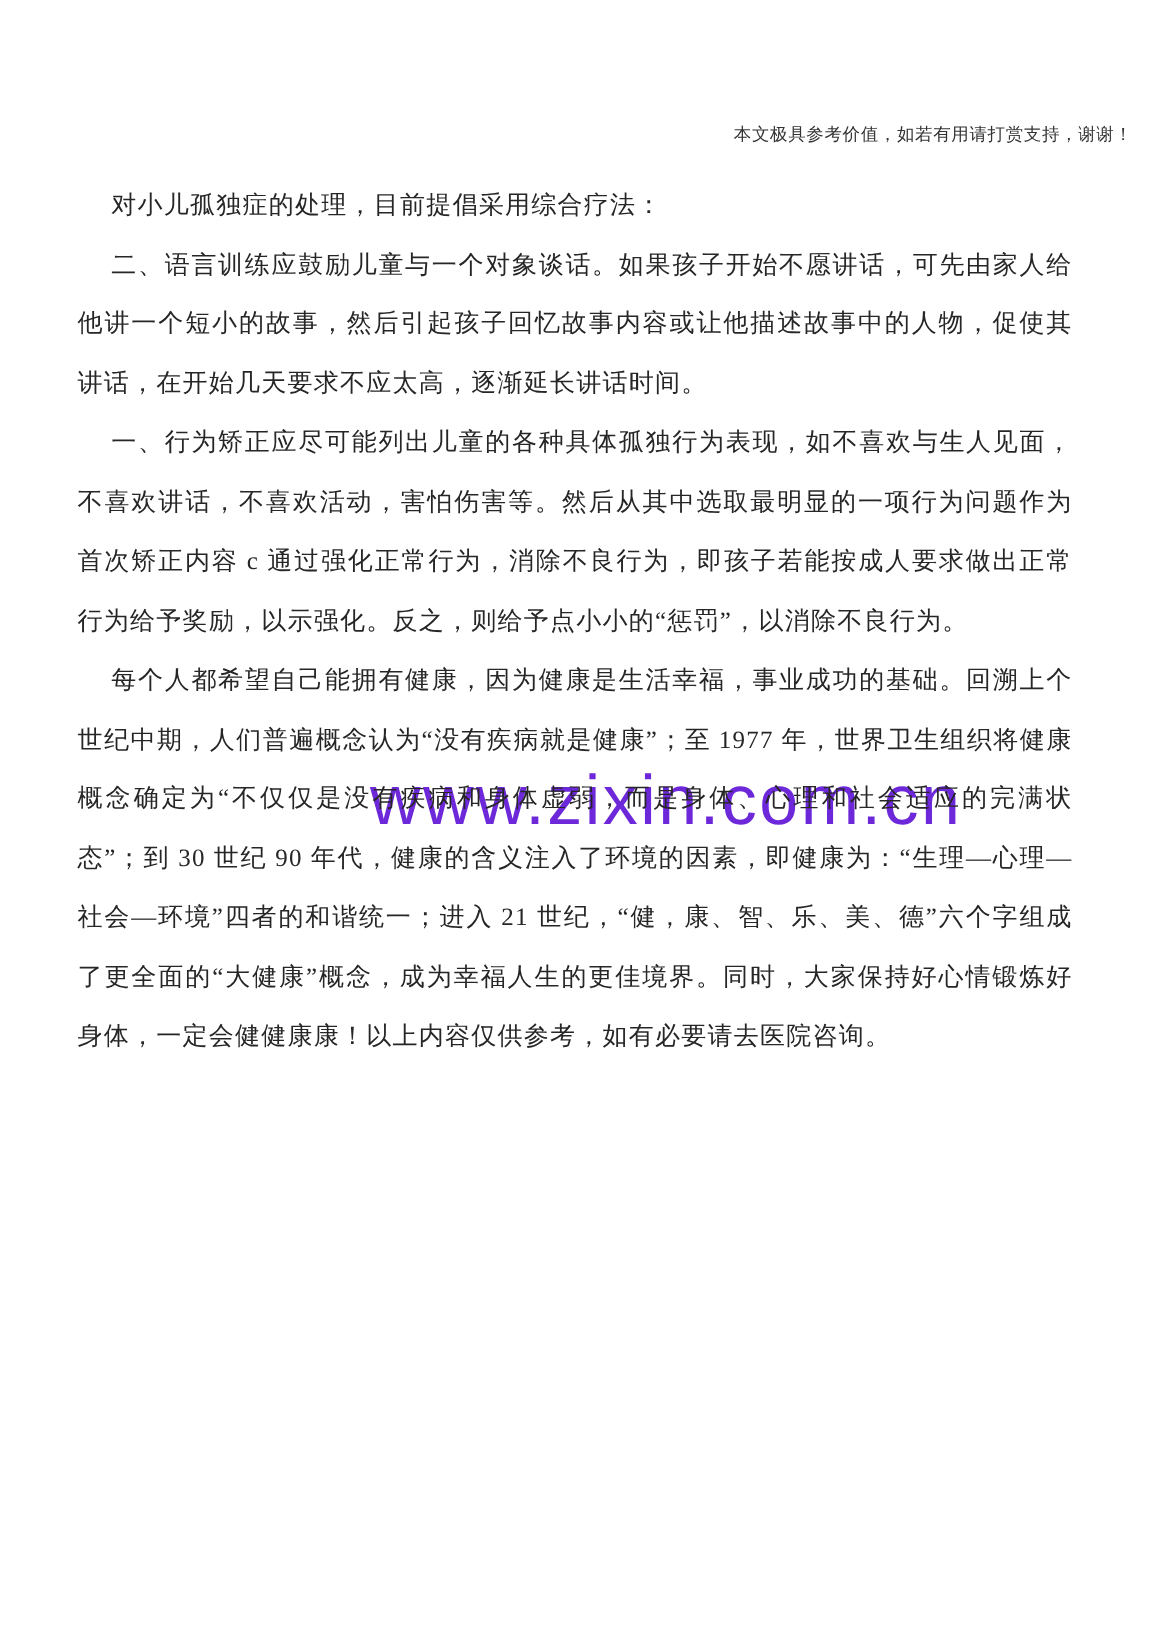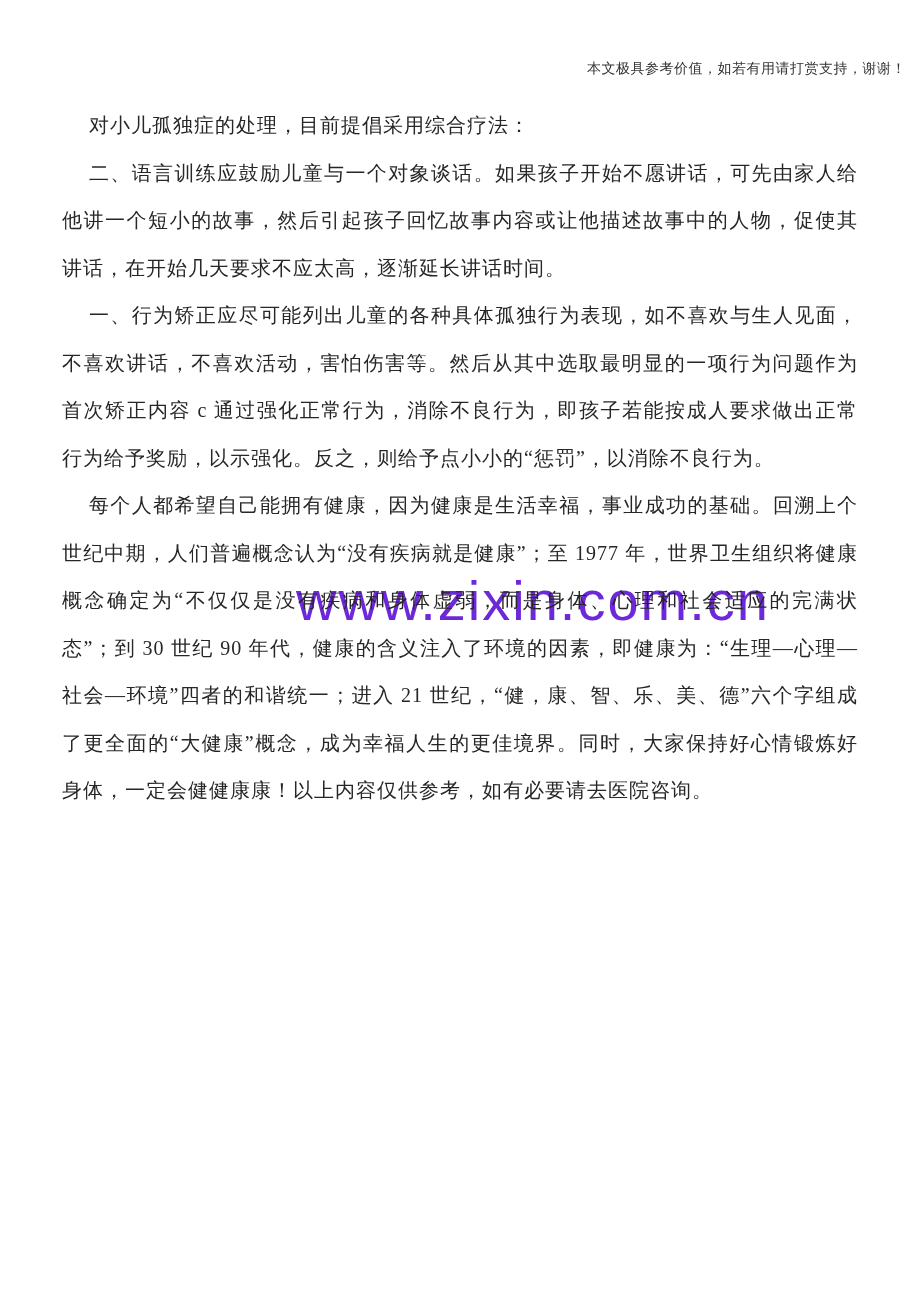--- a/index.html
+++ b/index.html
@@ -7,20 +7,21 @@
     padding: 0;
     background: #ffffff;
   }
   .page {
     position: relative;
     width: 920px;
     height: 1128px;
     background: #ffffff;
     overflow: hidden;
     font-family: "Liberation Serif", "DejaVu Serif", serif;
+    margin-top: 39px;
   }
   .header-note {
     position: absolute;
     top: 60px;
     right: 14px;
     font-size: 14px;
     letter-spacing: 0.5px;
     color: #333333;
     z-index: 2;
   }

